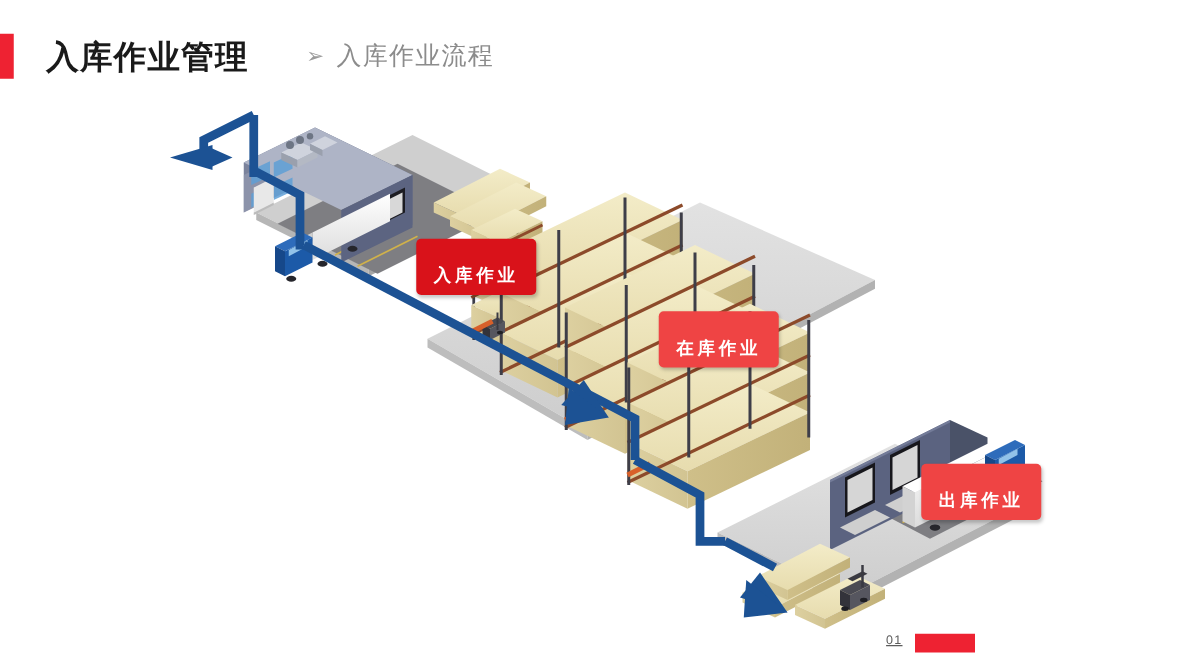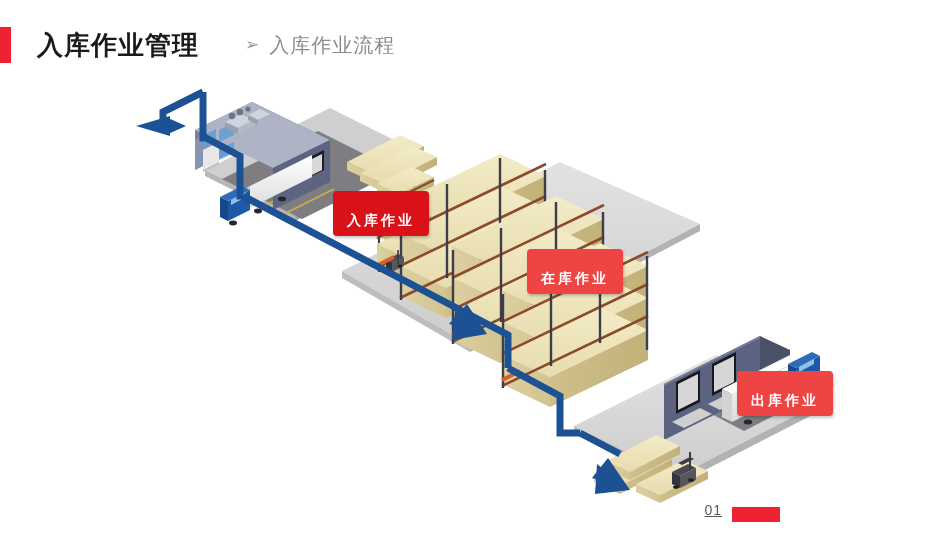--- a/index.html
+++ b/index.html
@@ -39,21 +39,21 @@
     font-family:Liberation Serif, serif;
   }
   .badge-red{background:#d9121a;}
   .badge-blue{background:#ef4444;}
   #badge-in{left:333px;top:113px;}
   #badge-stock{left:527px;top:171px;}
   #badge-out{left:711px;top:293px;margin-left:26px;}
 
   
   .pagenum{
-    position:absolute;right:58px;bottom:17px;font-size:14px;color:#5c5c5c;
+    position:absolute;right:58px;bottom:17px;font-size:10px;color:#5c5c5c;
     letter-spacing:1px;
     text-decoration:underline;
   }
   .pagebar{position:absolute;right:0;bottom:13px;width:48px;height:15px;background:#ee2232;}
 </style>
 </head>
 <body>
 
 <div id="slide">
 

